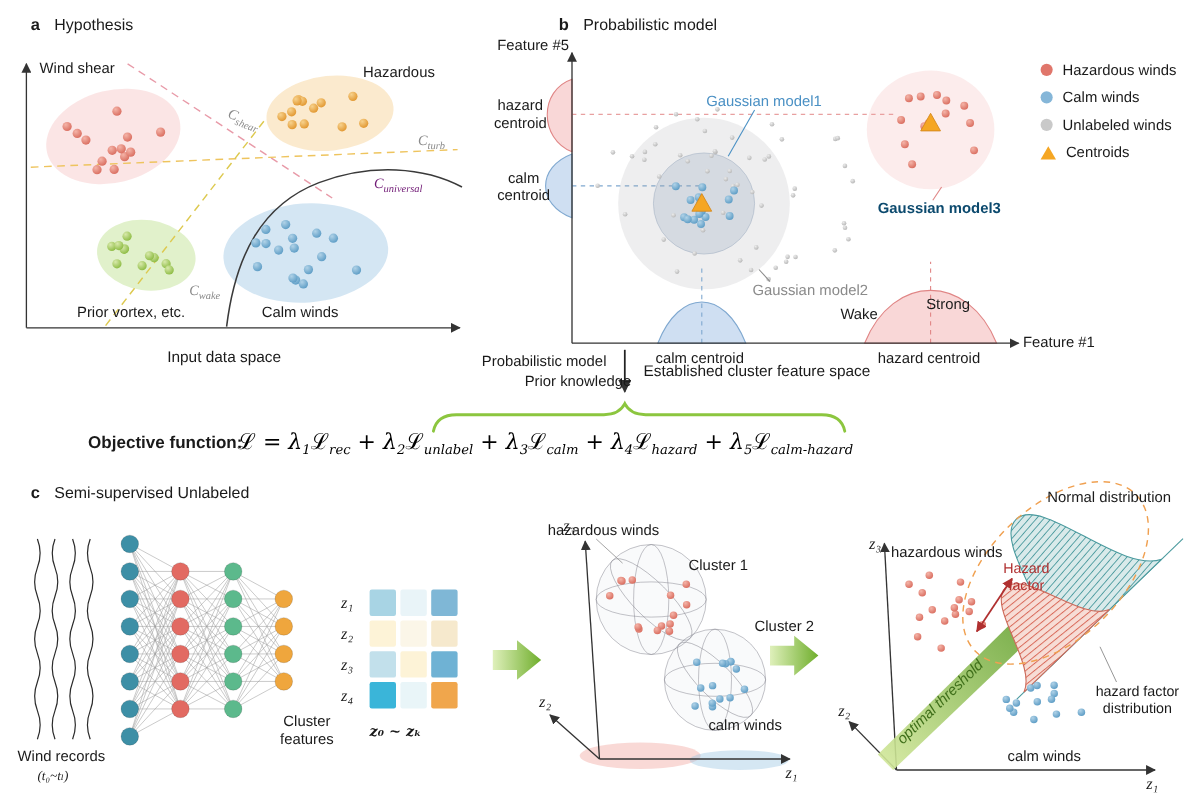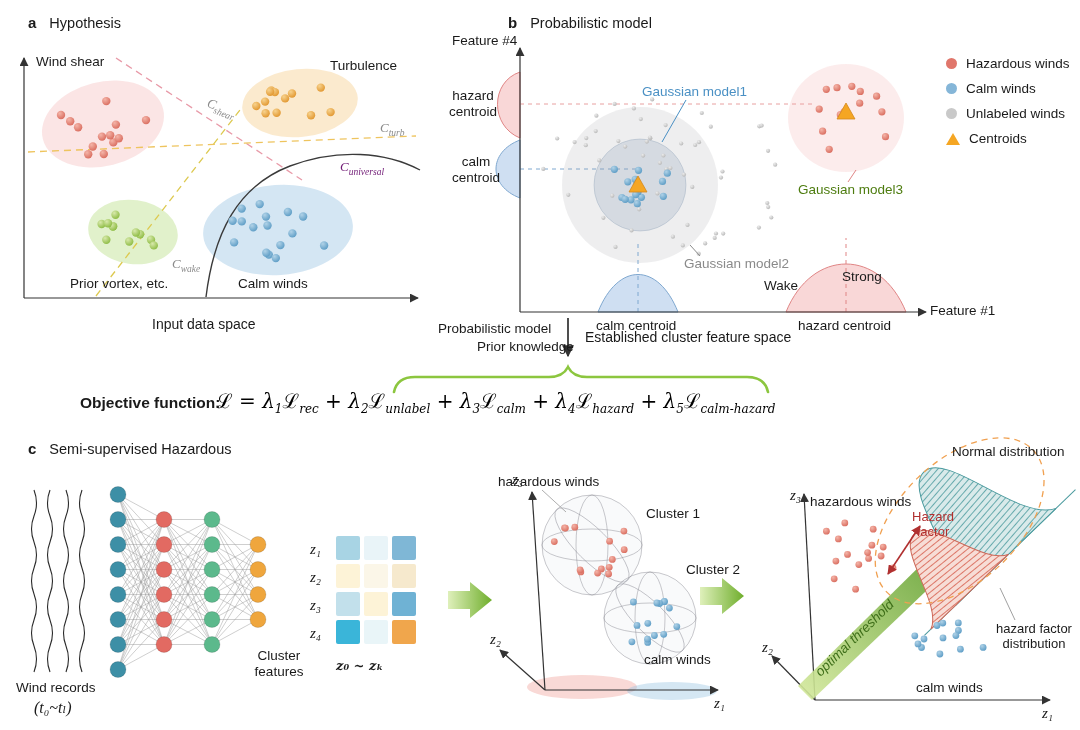--- a/index.html
+++ b/index.html
@@ -8,37 +8,37 @@
   .gfx{position:absolute;left:0;top:0;}
   .label{position:absolute;font-size:13.5px;line-height:1.22;white-space:nowrap;}
   .hdr{font-size:14.5px;}
   .hdr b{font-size:15px;margin-right:13px;}
   .cap{font-size:14px;}
   .wrap{white-space:normal;text-align:center;line-height:1.15;}
   .curve{font-family:"Liberation Serif","DejaVu Serif",serif;font-style:italic;font-size:13px;color:#8a8a8a;}
   .curve sub{font-size:9.5px;}
   .zl{font-family:"Liberation Serif","DejaVu Serif","DejaVu Sans",serif;font-style:italic;font-size:15px;}
   .zr{font-family:"DejaVu Serif","DejaVu Sans",serif;font-style:italic;font-weight:bold;font-size:13px;}
-  .serif-it{font-family:"Liberation Serif","DejaVu Serif","DejaVu Sans",serif;font-style:italic;font-size:16px;}
+  .serif-it{font-family:"Liberation Serif","DejaVu Serif","DejaVu Sans",serif;font-style:italic;font-size:12px;}
   .objlabel{font-weight:bold;font-size:15.5px;}
   .formula{position:absolute;font-family:"DejaVu Serif","Liberation Serif",serif;font-size:20px;color:#000;white-space:nowrap;}
   .formula sub{font-size:12px;font-style:italic;}
   .formula i{font-style:italic;}
   .formula .scr{font-style:normal;}
   .legend{position:absolute;}
   .lg-row{display:flex;align-items:center;gap:9px;margin-bottom:10px;font-size:13.5px;}
   .lg-dot{width:11px;height:11px;border-radius:50%;display:inline-block;flex:0 0 auto;}
   .lg-tri{width:0;height:0;border-left:7px solid transparent;border-right:7px solid transparent;
           border-bottom:12px solid #f5a623;display:inline-block;flex:0 0 auto;}
   .matrix{position:absolute;display:grid;grid-template-columns:repeat(3,24px);grid-auto-rows:24px;gap:4px;}
   .mx-cell{border-radius:2px;}
   .nn-edge{stroke:#9b9b9b;stroke-width:.6;opacity:.8;}
   .nn-node{stroke:rgba(0,0,0,.18);stroke-width:.7;}
   .opt{color:#3f6f1a;font-style:italic;font-size:13.5px;transform:rotate(-44deg);transform-origin:left center;}
-  .c-blue{color:#4a90c4;} .c-gray{color:#8a8a8a;} .c-pink{color:#4d7c0f;} .c-dred{color:#b03030;font-size:13px;}
+  .c-blue{color:#4a90c4;} .c-gray{color:#8a8a8a;} .c-pink{color:#0c4a6e;font-weight:bold;} .c-dred{color:#b03030;font-size:13px;}
 </style>
 </head>
 <body>
 
 <div class="fig">
 
 <svg class="gfx" width="1080" height="730" viewBox="0 0 1080 730">
   <defs>
     <radialGradient id="g-red" cx="35%" cy="30%" r="75%">
           <stop offset="0%" stop-color="#f4b4a8"></stop>
@@ -507,31 +507,31 @@
           <circle cx="914.8" cy="635.8" r="3.4" fill="url(#g-blue)"></circle>
           <circle cx="958.3" cy="622.9" r="3.4" fill="url(#g-blue)"></circle>
         </g>
     <line x1="888" y1="574" x2="920" y2="526" stroke="#b03030" stroke-width="1.6" marker-start="url(#m-arrow-red)" marker-end="url(#m-arrow-red)"></line>
     <line x1="1015" y1="620" x2="1000" y2="588" stroke="#888" stroke-width="0.8"></line>
   </g>
 </svg>
 
 <div class="label hdr" style="left:28px;top:14px"><b>a</b><span>Hypothesis</span></div>
 <div class="label" style="left:36px;top:54px">Wind shear</div>
-<div class="label" style="left:330px;top:58px">Turbulence</div>
+<div class="label" style="left:330px;top:58px">Hazardous</div>
 <div class="label curve" style="left:206px;top:100px;transform:rotate(22deg)"><span>C</span><sub>shear</sub></div>
 <div class="label curve" style="left:380px;top:120px"><span>C</span><sub>turb</sub></div>
 <div class="label curve" style="left:172px;top:256px"><span>C</span><sub>wake</sub></div>
 <div class="label curve" style="left:340px;top:159px;color:#701a75"><span>C</span><sub>universal</sub></div>
 <div class="label" style="left:70px;top:276px">Prior vortex, etc.</div>
 <div class="label" style="left:238px;top:276px">Calm winds</div>
 <div class="label cap" style="left:152px;top:316px">Input data space</div>
 
 <div class="label hdr" style="left:508px;top:14px"><b>b</b><span>Probabilistic model</span></div>
-<div class="label" style="left:452px;top:33px">Feature #4</div>
+<div class="label" style="left:452px;top:33px">Feature #5</div>
 <div class="label" style="left:930px;top:303px">Feature #1</div>
 <div class="label wrap" style="left:440px;top:88px;width:66px">hazard centroid</div>
 <div class="label wrap" style="left:448px;top:154px;width:56px">calm centroid</div>
 <div class="label c-blue" style="left:642px;top:84px">Gaussian model1</div>
 <div class="label c-gray" style="left:684px;top:256px">Gaussian model2</div>
 <div class="label c-pink" style="left:798px;top:182px">Gaussian model3</div>
 <div class="label" style="left:596px;top:318px">calm centroid</div>
 <div class="label" style="left:798px;top:318px">hazard centroid</div>
 <div class="label" style="left:764px;top:278px">Wake</div>
 <div class="label" style="left:842px;top:269px">Strong</div>
@@ -554,21 +554,21 @@
         <span class="lg-tri" style="border-bottom-color: rgb(245, 166, 35);"></span>
         <span class="lg-label">Centroids</span>
       </div>
     </div>
 
 <div class="label" style="left:438px;top:321px">Probabilistic model</div>
 <div class="label" style="left:477px;top:339px">Prior knowledge</div>
 <div class="label objlabel" style="left:80px;top:394px">Objective function:</div>
 <div class="formula" style="left:216px;top:387px"><span class="scr">ℒ</span> = <i>λ</i><sub>1</sub><span class="scr">ℒ</span><sub>rec</sub> + <i>λ</i><sub>2</sub><span class="scr">ℒ</span><sub>unlabel</sub> + <i>λ</i><sub>3</sub><span class="scr">ℒ</span><sub>calm</sub> + <i>λ</i><sub>4</sub><span class="scr">ℒ</span><sub>hazard</sub> + <i>λ</i><sub>5</sub><span class="scr">ℒ</span><sub>calm-hazard</sub></div>
 
-<div class="label hdr" style="left:28px;top:440px"><b>c</b><span>Semi-supervised Hazardous</span></div>
+<div class="label hdr" style="left:28px;top:440px"><b>c</b><span>Semi-supervised Unlabeled</span></div>
 <div class="label" style="left:16px;top:680px">Wind records</div>
 <div class="label serif-it" style="left:34px;top:698px">(t₀~tₗ)</div>
 <div class="label wrap" style="left:244px;top:648px;width:70px">Cluster features</div>
 <div class="label zl" style="left:310px;top:540px">z₁</div>
 <div class="label zl" style="left:310px;top:568px">z₂</div>
 <div class="label zl" style="left:310px;top:596px">z₃</div>
 <div class="label zl" style="left:310px;top:624px">z₄</div>
 <div class="matrix" style="left:336px;top:536px">
       <div class="mx-cell" style="background: rgb(168, 212, 228);"></div>
       <div class="mx-cell" style="background: rgb(233, 244, 248);"></div>
@@ -578,21 +578,21 @@
       <div class="mx-cell" style="background: rgb(246, 233, 205);"></div>
       <div class="mx-cell" style="background: rgb(194, 224, 235);"></div>
       <div class="mx-cell" style="background: rgb(253, 243, 215);"></div>
       <div class="mx-cell" style="background: rgb(111, 178, 212);"></div>
       <div class="mx-cell" style="background: rgb(58, 181, 217);"></div>
       <div class="mx-cell" style="background: rgb(233, 245, 248);"></div>
       <div class="mx-cell" style="background: rgb(240, 166, 76);"></div>
     </div>
 <div class="label zr" style="left:336px;top:658px">z₀ ~ zₖ</div>
 <div class="label" style="left:498px;top:474px">hazardous winds</div>
-<div class="label" style="left:646px;top:506px">Cluster 1</div>
+<div class="label" style="left:626px;top:506px">Cluster 1</div>
 <div class="label" style="left:686px;top:562px">Cluster 2</div>
 <div class="label" style="left:644px;top:652px">calm winds</div>
 <div class="label zl" style="left:512px;top:470px">z₃</div>
 <div class="label zl" style="left:490px;top:630px">z₂</div>
 <div class="label zl" style="left:714px;top:694px">z₁</div>
 
 <div class="label" style="left:810px;top:494px">hazardous winds</div>
 <div class="label wrap c-dred" style="left:906px;top:510px;width:54px">Hazard factor</div>
 <div class="label opt" style="left:818px;top:666px">optimal threshold</div>
 <div class="label" style="left:916px;top:680px">calm winds</div>

